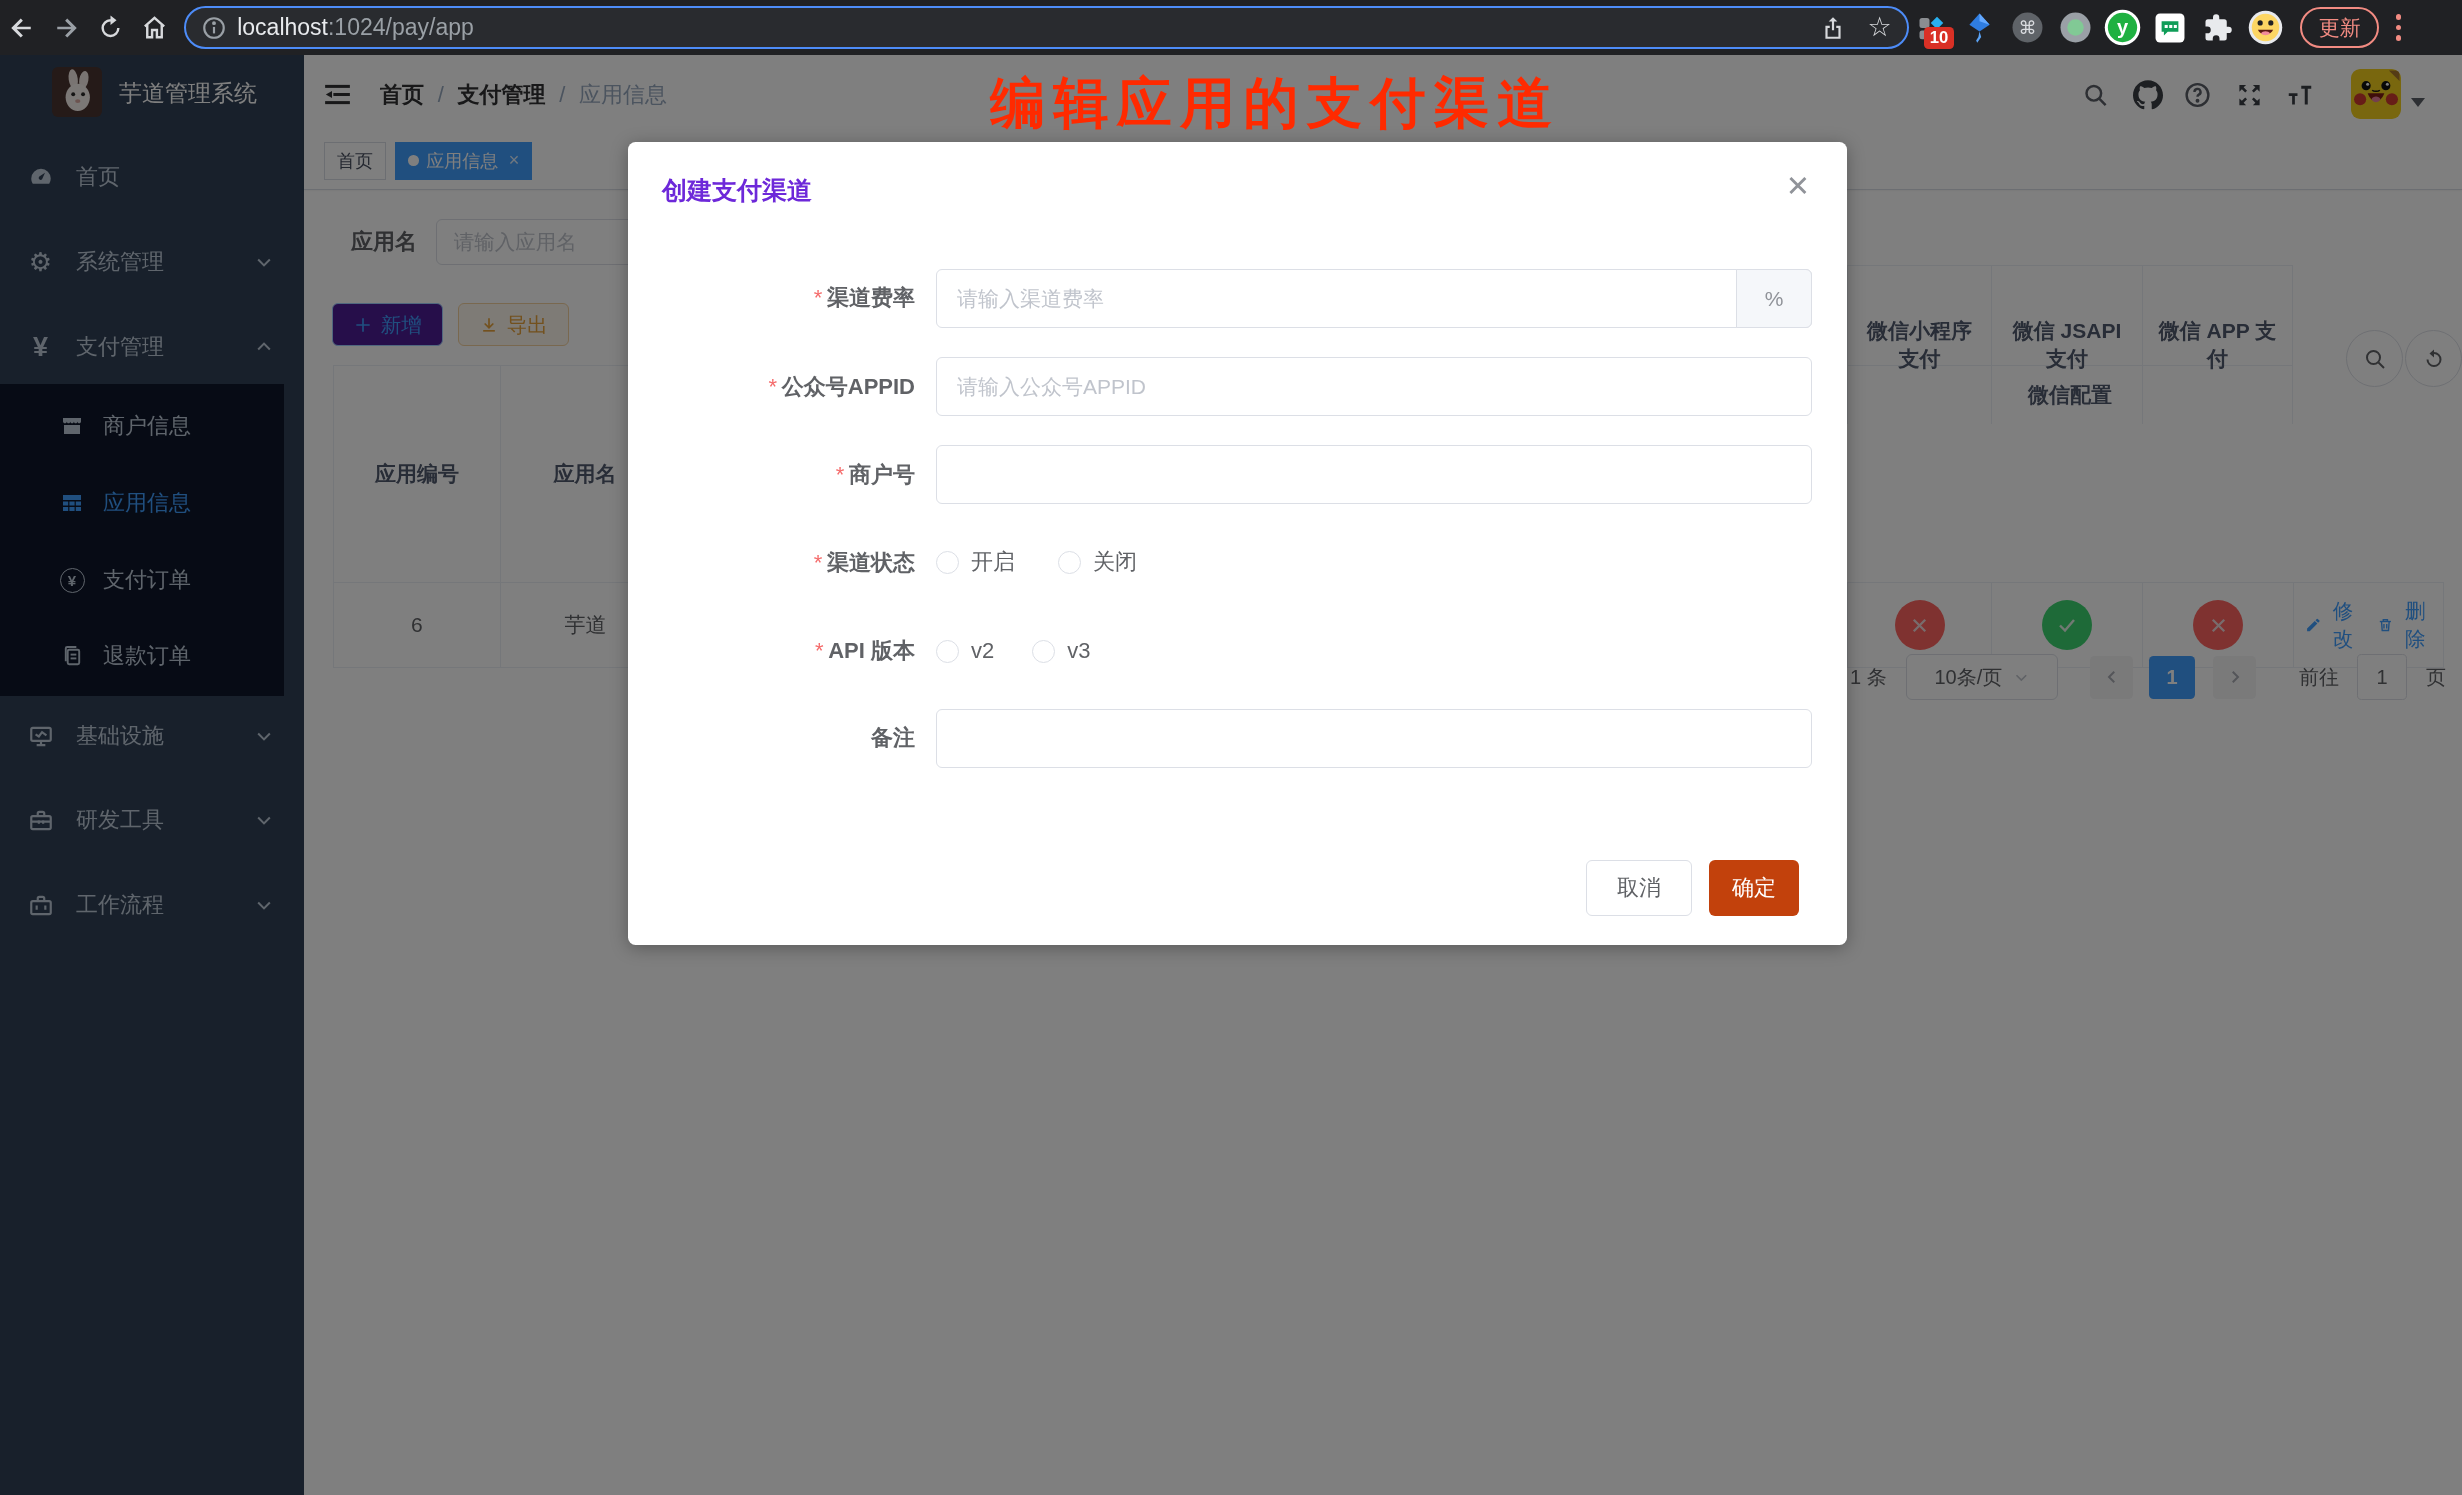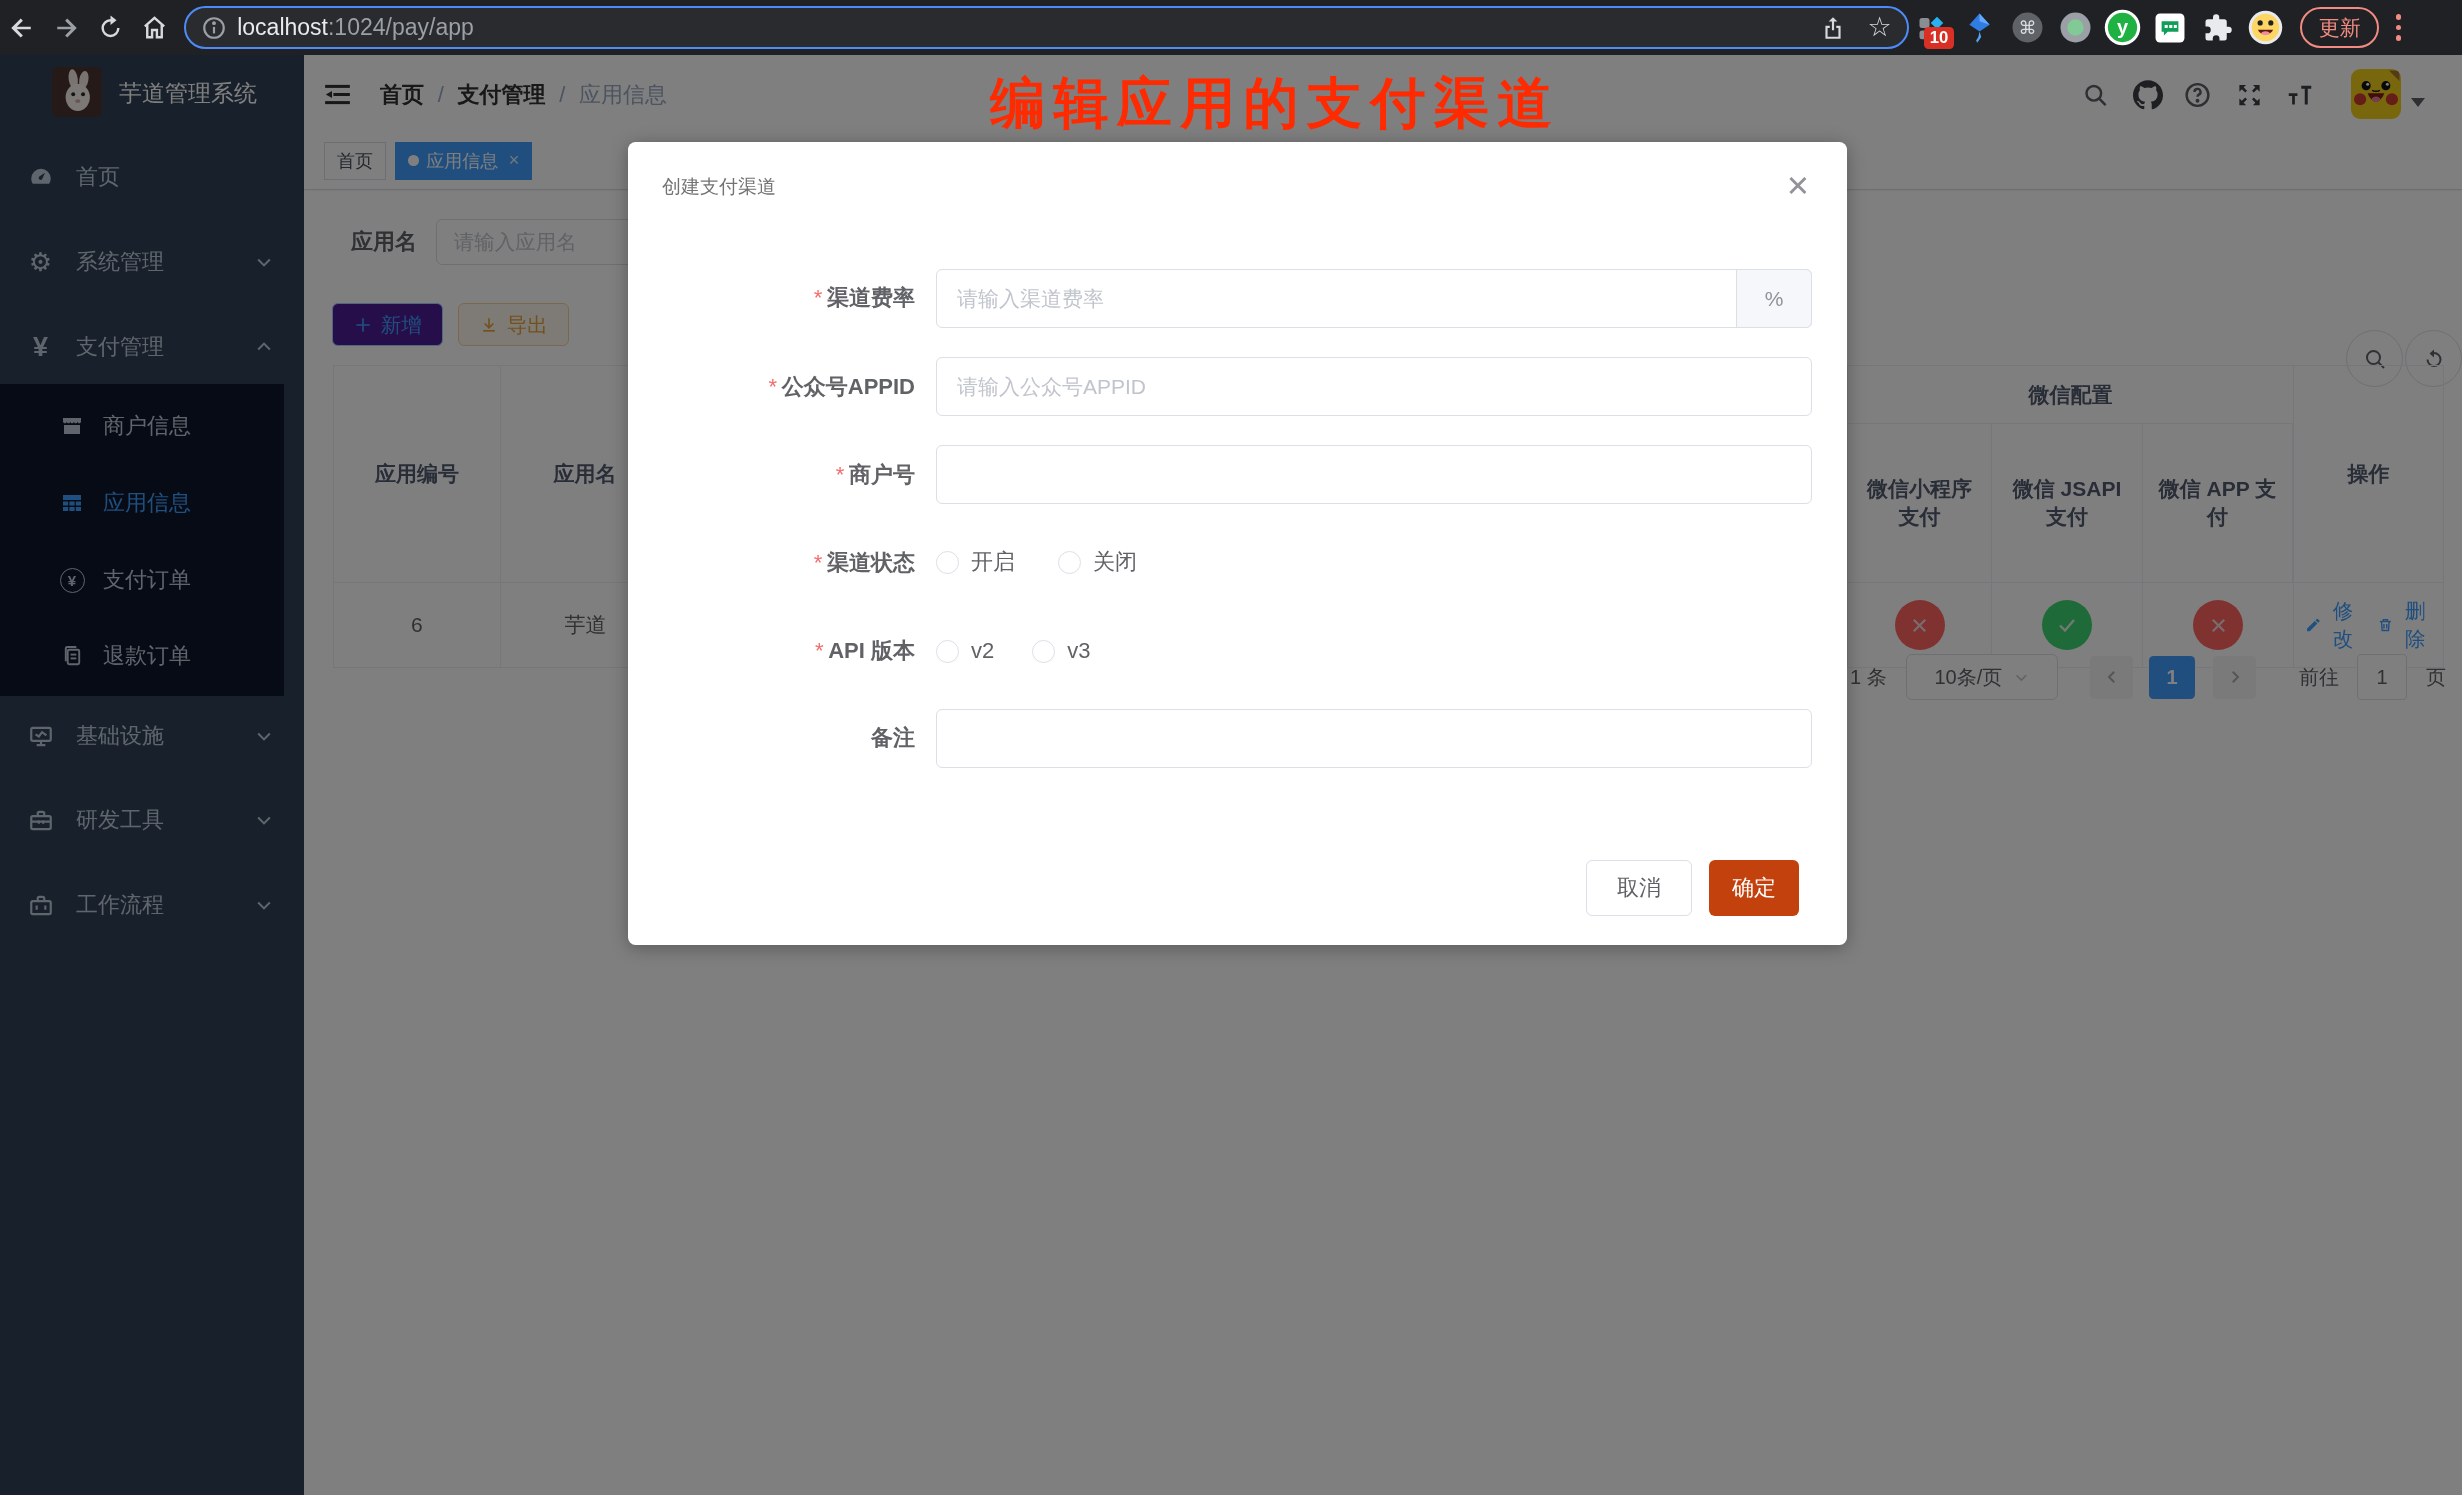--- a/index.html
+++ b/index.html
@@ -116,21 +116,21 @@
           border-radius:4.6px;display:flex;align-items:center;justify-content:center;font-weight:600;cursor:pointer;}
   #pg-goto-label{position:absolute;left:1995px;top:0;height:46px;line-height:46px;}
   #pg-goto{position:absolute;left:2053px;top:0;width:50px;height:46px;border:0.8px solid #dcdfe6;border-radius:4.6px;
            box-sizing:border-box;text-align:center;font-size:20px;color:#606266;outline:none;}
   #pg-unit{position:absolute;left:2122px;top:0;height:46px;line-height:46px;}
 
   
   #overlay{position:absolute;left:0;top:0;width:2462px;height:1440px;background:rgba(0,0,0,.5);z-index:50;}
   #modal{position:absolute;left:628px;top:87px;width:1219px;height:803px;background:#fff;border-radius:7.6px;
          box-shadow:0 3px 18px rgba(0,0,0,.3);z-index:60;}
-  #modal-title{position:absolute;left:34px;top:32px;font-size:19px;color:#737373;}
+  #modal-title{position:absolute;left:34px;top:32px;font-size:25px;color:#6d28d9;font-weight:bold;}
   #modal-close{position:absolute;right:37px;top:30px;font-size:29px;color:#909399;cursor:pointer;line-height:1;}
   .f-label{position:absolute;left:0;width:287px;text-align:right;font-size:22px;font-weight:600;color:#606266;}
   .f-label .req{color:#f56c6c;margin-right:4.6px;font-weight:400;}
   .f-input{position:absolute;left:308px;width:876px;height:59px;box-sizing:border-box;border:0.8px solid #dcdfe6;
            border-radius:6px;font-size:21px;color:#606266;padding:0 20px;outline:none;background:#fff;}
   .f-input::placeholder{color:#c0c4cc;}
   .suffix{position:absolute;left:1108px;width:76px;height:59px;background:#f5f7fa;border:0.8px solid #dcdfe6;
           border-left:0.8px solid #dcdfe6;border-radius:0 6px 6px 0;box-sizing:border-box;display:flex;
           align-items:center;justify-content:center;color:#909399;font-size:21px;}
   .radio-group{position:absolute;left:308px;display:flex;align-items:center;gap:43px;height:30px;}
@@ -491,21 +491,20 @@
 
     <div id="table">
       <div id="hdr-left">
         <div class="cell th" style="width:167px;">应用编号</div>
         <div class="cell th" style="width:170px;">应用名</div>
       </div>
       <div class="cell" id="hdr-spacer"></div>
       <div id="hdr-right">
         <div id="group-row">
           <div class="cell th">微信配置</div>
-          <div class="cell th ops">操作</div>
         </div>
         <div id="sub-row">
           <div class="cell th" style="width:144px;">微信小程序支付</div>
           <div class="cell th" style="width:151px;text-align:center;">微信 JSAPI 支付</div>
           <div class="cell th" style="width:151px;">微信 APP 支付</div>
         </div>
       </div>
       <div id="data-row">
         <div class="cell" style="width:167px;">6</div>
         <div class="cell" style="width:170px;">芋道</div>

